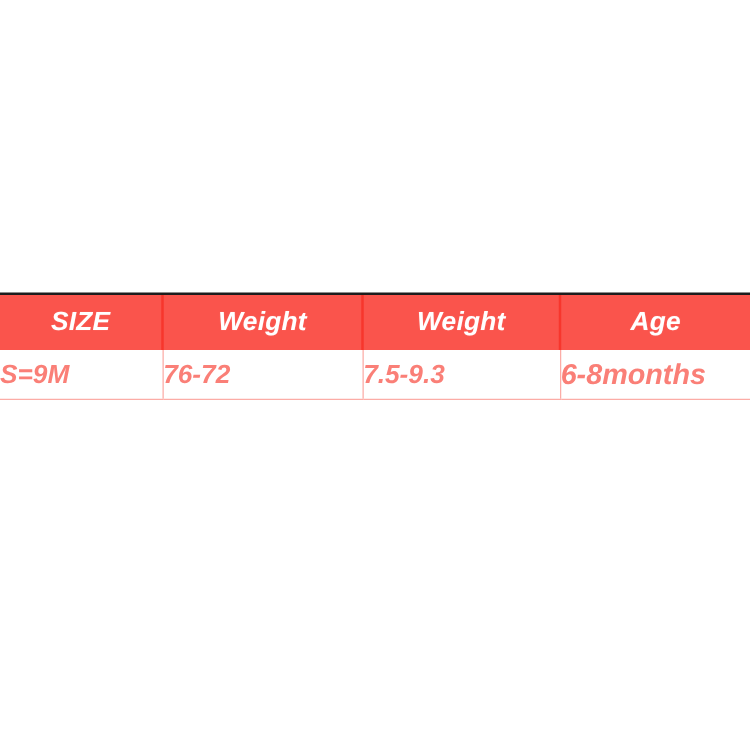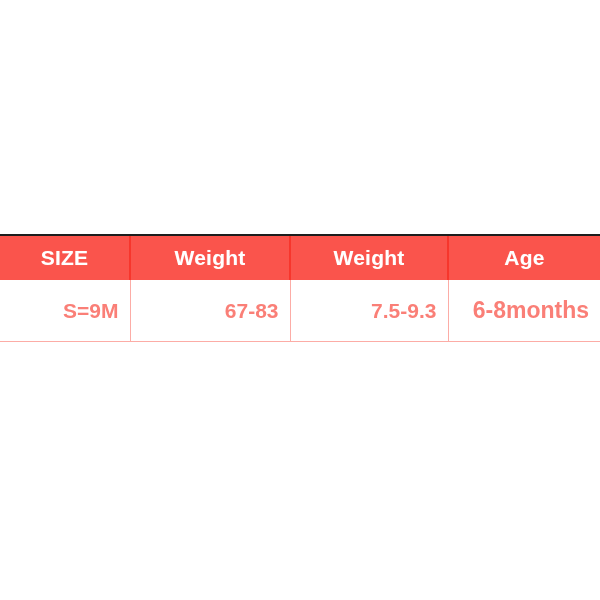--- a/index.html
+++ b/index.html
@@ -12,20 +12,21 @@
     background: #ffffff;
     font-family: "Liberation Sans", sans-serif;
     overflow: hidden;
   }
 
   #size-chart-wrap {
     position: absolute;
     left: 0;
     top: 234px;
     width: 517px;
+    font-style: italic;
   }
 
   
   .top-rule {
     height: 2px;
     width: 600px;
     background: #1d1d1d;
   }
 
   table.size-chart {
@@ -59,25 +60,25 @@
     background: #fa544c;
     text-shadow: 0 0 1px rgba(255,255,255,.25);
   }
   thead th.first {
     border-left: 0;
   }
 
   
   tbody td {
     height: 39px;
-    padding: 11px;
+    padding: 0;
     color: #fa7f77;
     font-size: 21px;
     font-weight: bold;
-    text-align: right;
+    text-align: left;
     vertical-align: middle;
     background: #ffffff;
     border-left: 1px solid #fcaca6;
     border-bottom: 1px solid #fcaca6;
     border-top: 0;
     border-right: 0;
   }
   tbody td.first {
     border-left: 0;
   }
@@ -108,20 +109,20 @@
         <th class="first">SIZE</th>
         <th>Weight</th>
         <th>Weight</th>
         <th>Age</th>
       </tr>
     </thead>
 
     <tbody>
       <tr>
         <td class="first">S=9M</td>
-        <td>67-83</td>
+        <td>76-72</td>
         <td>7.5-9.3</td>
         <td class="age-cell">6-8months</td>
       </tr>
     </tbody>
   </table>
 
 </div>
 
 </body></html>

